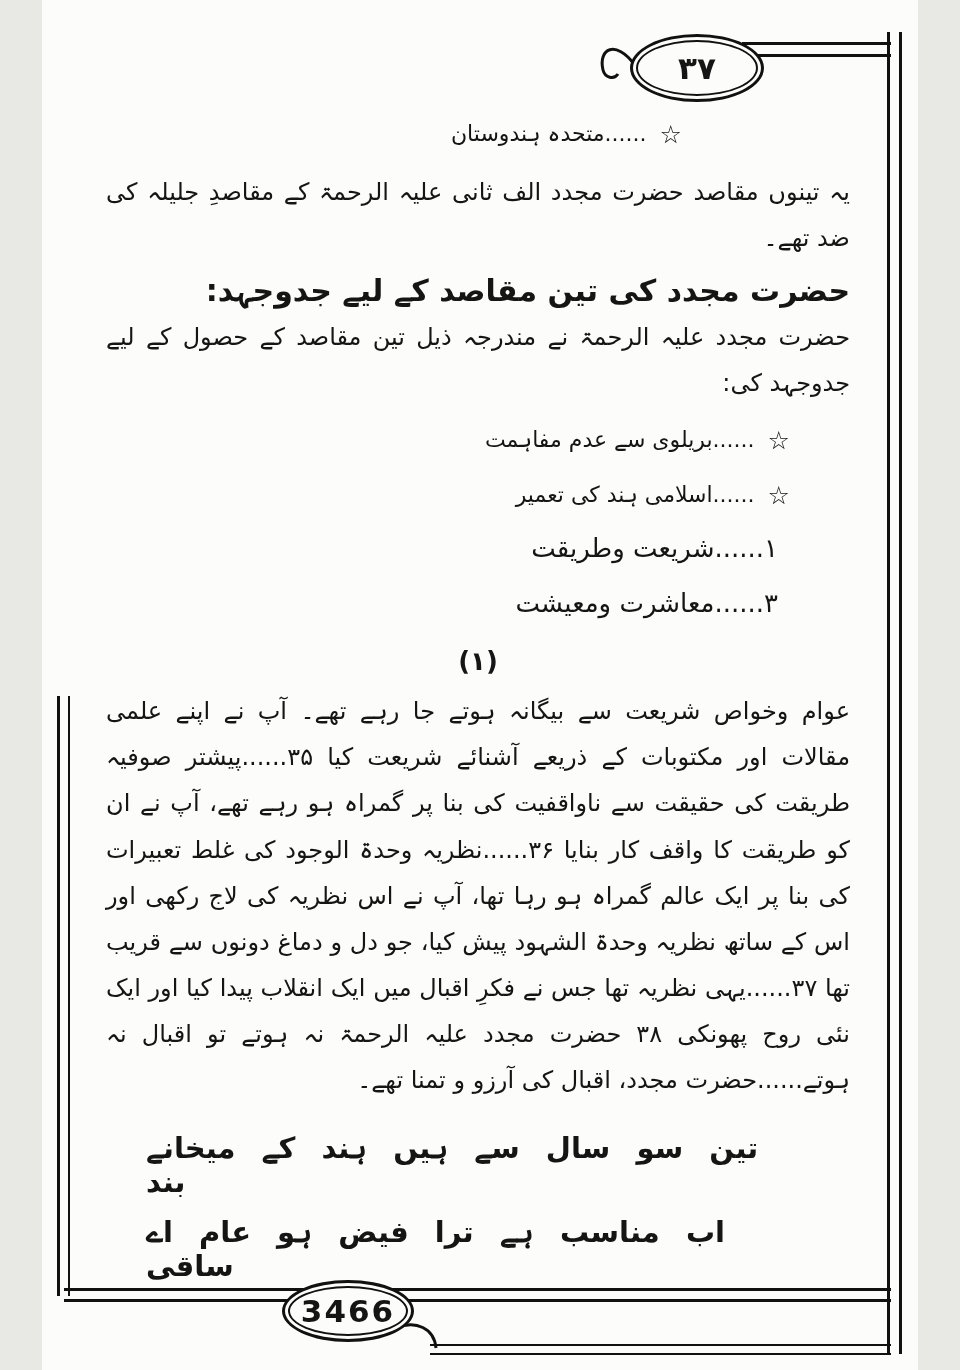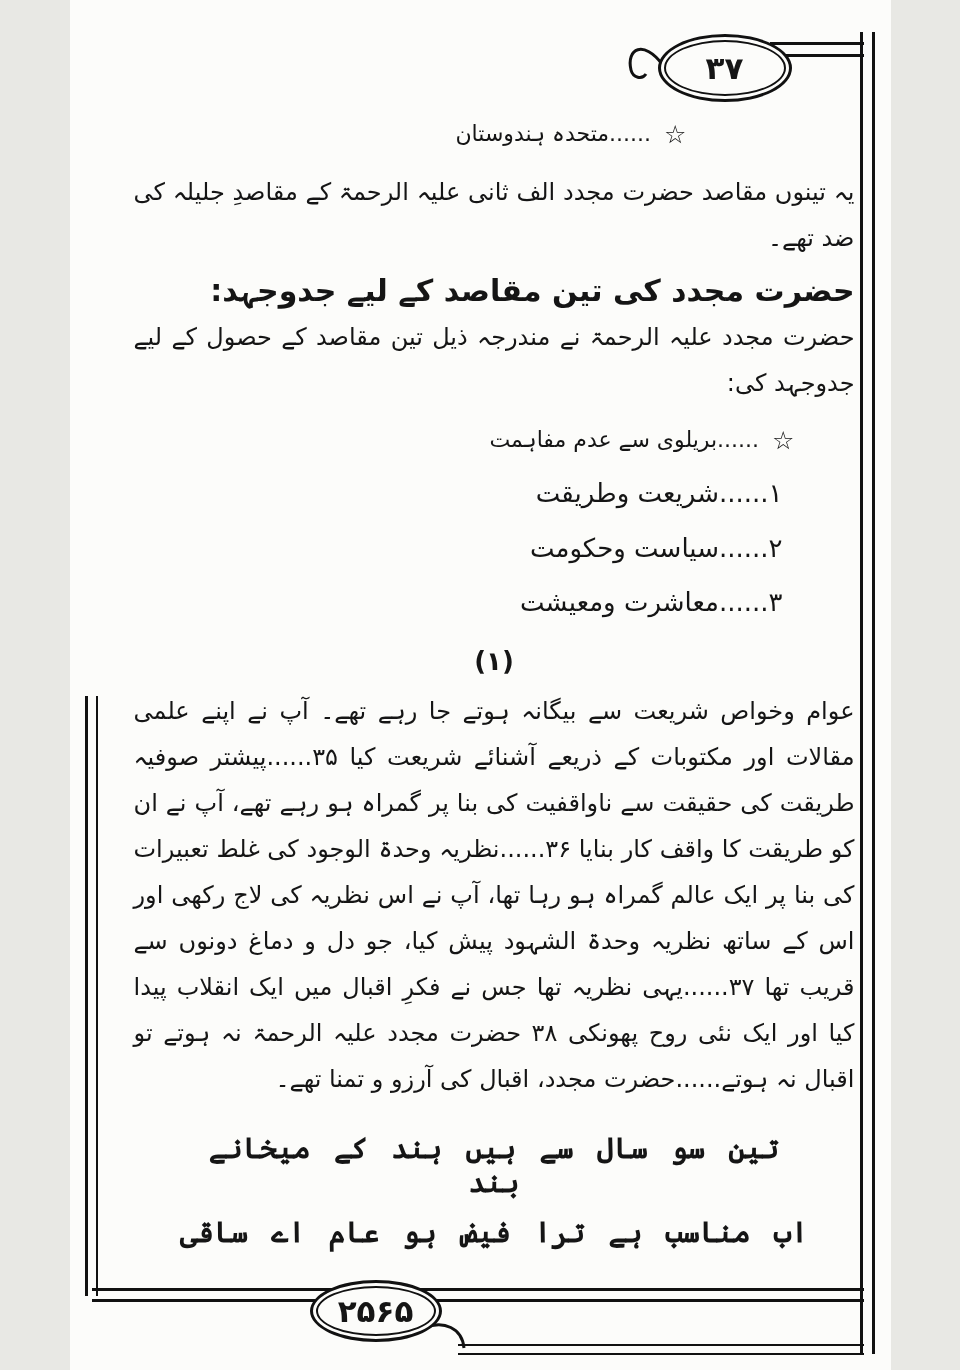--- a/index.html
+++ b/index.html
@@ -2,28 +2,27 @@
 <html lang="ur"><head>
 <meta charset="utf-8">
 <style>
   html, body {
     margin: 0;
     padding: 0;
     background: #e8e8e4;
   }
   .page {
     position: relative;
-    width: 800px;
+    width: 876px;
     height: 1370px;
     margin: 0 auto;
     background: #fcfcfa;
     overflow: hidden;
     font-family: "DejaVu Sans", sans-serif;
     color: #151515;
-    padding-left: 21px;
   }
 
   
   .frame-right {
     position: absolute;
     right: 16px; top: 32px;
     width: 9px; height: 1322px;
     border-left: 3px solid #111;
     border-right: 3px solid #111;
   }
@@ -84,21 +83,21 @@
     direction: rtl;
   }
   .flourish { position: absolute; z-index: 2; }
   .flourish-top { left: 552px; top: 38px; }
   .flourish-bottom { left: 352px; top: 1318px; }
 
   
   .content {
     position: absolute;
     top: 110px;
-    right: 36px;
+    right: 68px;
     left: 64px;
     direction: rtl;
   }
   .para {
     font-size: 24px;
     line-height: 1.92;
     text-align: justify;
     text-align-last: right;
     margin: 6px 0;
   }
@@ -128,22 +127,21 @@
     text-align: right;
   }
   .section-marker {
     text-align: center;
     font-size: 26px;
     font-weight: bold;
     margin: 20px 0 12px 0;
   }
   .poetry {
     margin: 28px 40px 0 40px;
-    text-align: center;
-    font-family: Liberation Serif, serif;
+    text-align: left;
   }
   .verse {
     font-size: 29px;
     font-weight: bold;
     word-spacing: 16px;
     margin: 16px 0;
     direction: rtl;
   }
 </style>
 </head>
@@ -165,47 +163,50 @@
   <span class="flourish flourish-bottom">
     <svg width="44" height="40" viewBox="0 0 44 40">
       <path d="M2 10 C 22 2, 40 10, 42 30" fill="none" stroke="#111" stroke-width="3"></path>
     </svg>
   </span>
 
   <div class="badge badge-top">
     <span class="badge-num">۳۷</span>
   </div>
   <div class="badge badge-bottom">
-    <span class="badge-num">۲۵۶۵</span>
+    <span class="badge-num">3466</span>
   </div>
 
   <div class="content" dir="rtl">
 
     <div class="star-line top-star">
       <span class="star-glyph">☆</span>
       <span>......متحدہ ہندوستان</span>
     </div>
 
     <p class="para">یہ تینوں مقاصد حضرت مجدد الف ثانی علیہ الرحمۃ کے مقاصدِ جلیلہ کی ضد تھے۔</p>
 
     <h2 class="heading">حضرت مجدد کی تین مقاصد کے لیے جدوجہد:</h2>
 
     <p class="para">حضرت مجدد علیہ الرحمۃ نے مندرجہ ذیل تین مقاصد کے حصول کے لیے جدوجہد کی:</p>
 
     <div>
       <div class="star-line">
         <span class="star-glyph">☆</span>
         <span>......بریلوی سے عدم مفاہمت</span>
       </div>
+      <div class="star-line">
+        <span class="star-glyph">☆</span>
+        <span>......اسلامی ہند کی تعمیر</span>
+      </div>
     </div>
 
 
     <div>
       <div class="num-line">۱......شریعت وطریقت</div>
-      <div class="num-line">۲......سیاست وحکومت</div>
       <div class="num-line">۳......معاشرت ومعیشت</div>
     </div>
 
     <div class="section-marker">(۱)</div>
 
     <p class="para">عوام وخواص شریعت سے بیگانہ ہوتے جا رہے تھے۔ آپ نے اپنے علمی مقالات اور مکتوبات کے ذریعے آشنائے شریعت کیا ۳۵......پیشتر صوفیہ طریقت کی حقیقت سے ناواقفیت کی بنا پر گمراہ ہو رہے تھے، آپ نے ان کو طریقت کا واقف کار بنایا ۳۶......نظریہ وحدۃ الوجود کی غلط تعبیرات کی بنا پر ایک عالم گمراہ ہو رہا تھا، آپ نے اس نظریہ کی لاج رکھی اور اس کے ساتھ نظریہ وحدۃ الشہود پیش کیا، جو دل و دماغ دونوں سے قریب تھا ۳۷......یہی نظریہ تھا جس نے فکرِ اقبال میں ایک انقلاب پیدا کیا اور ایک نئی روح پھونکی ۳۸ حضرت مجدد علیہ الرحمۃ نہ ہوتے تو اقبال نہ ہوتے......حضرت مجدد، اقبال کی آرزو و تمنا تھے۔</p>
 
     <div class="poetry">
       <div class="verse">تین سو سال سے ہیں ہند کے میخانے بند</div>
       <div class="verse">اب مناسب ہے ترا فیض ہو عام اے ساقی</div>

